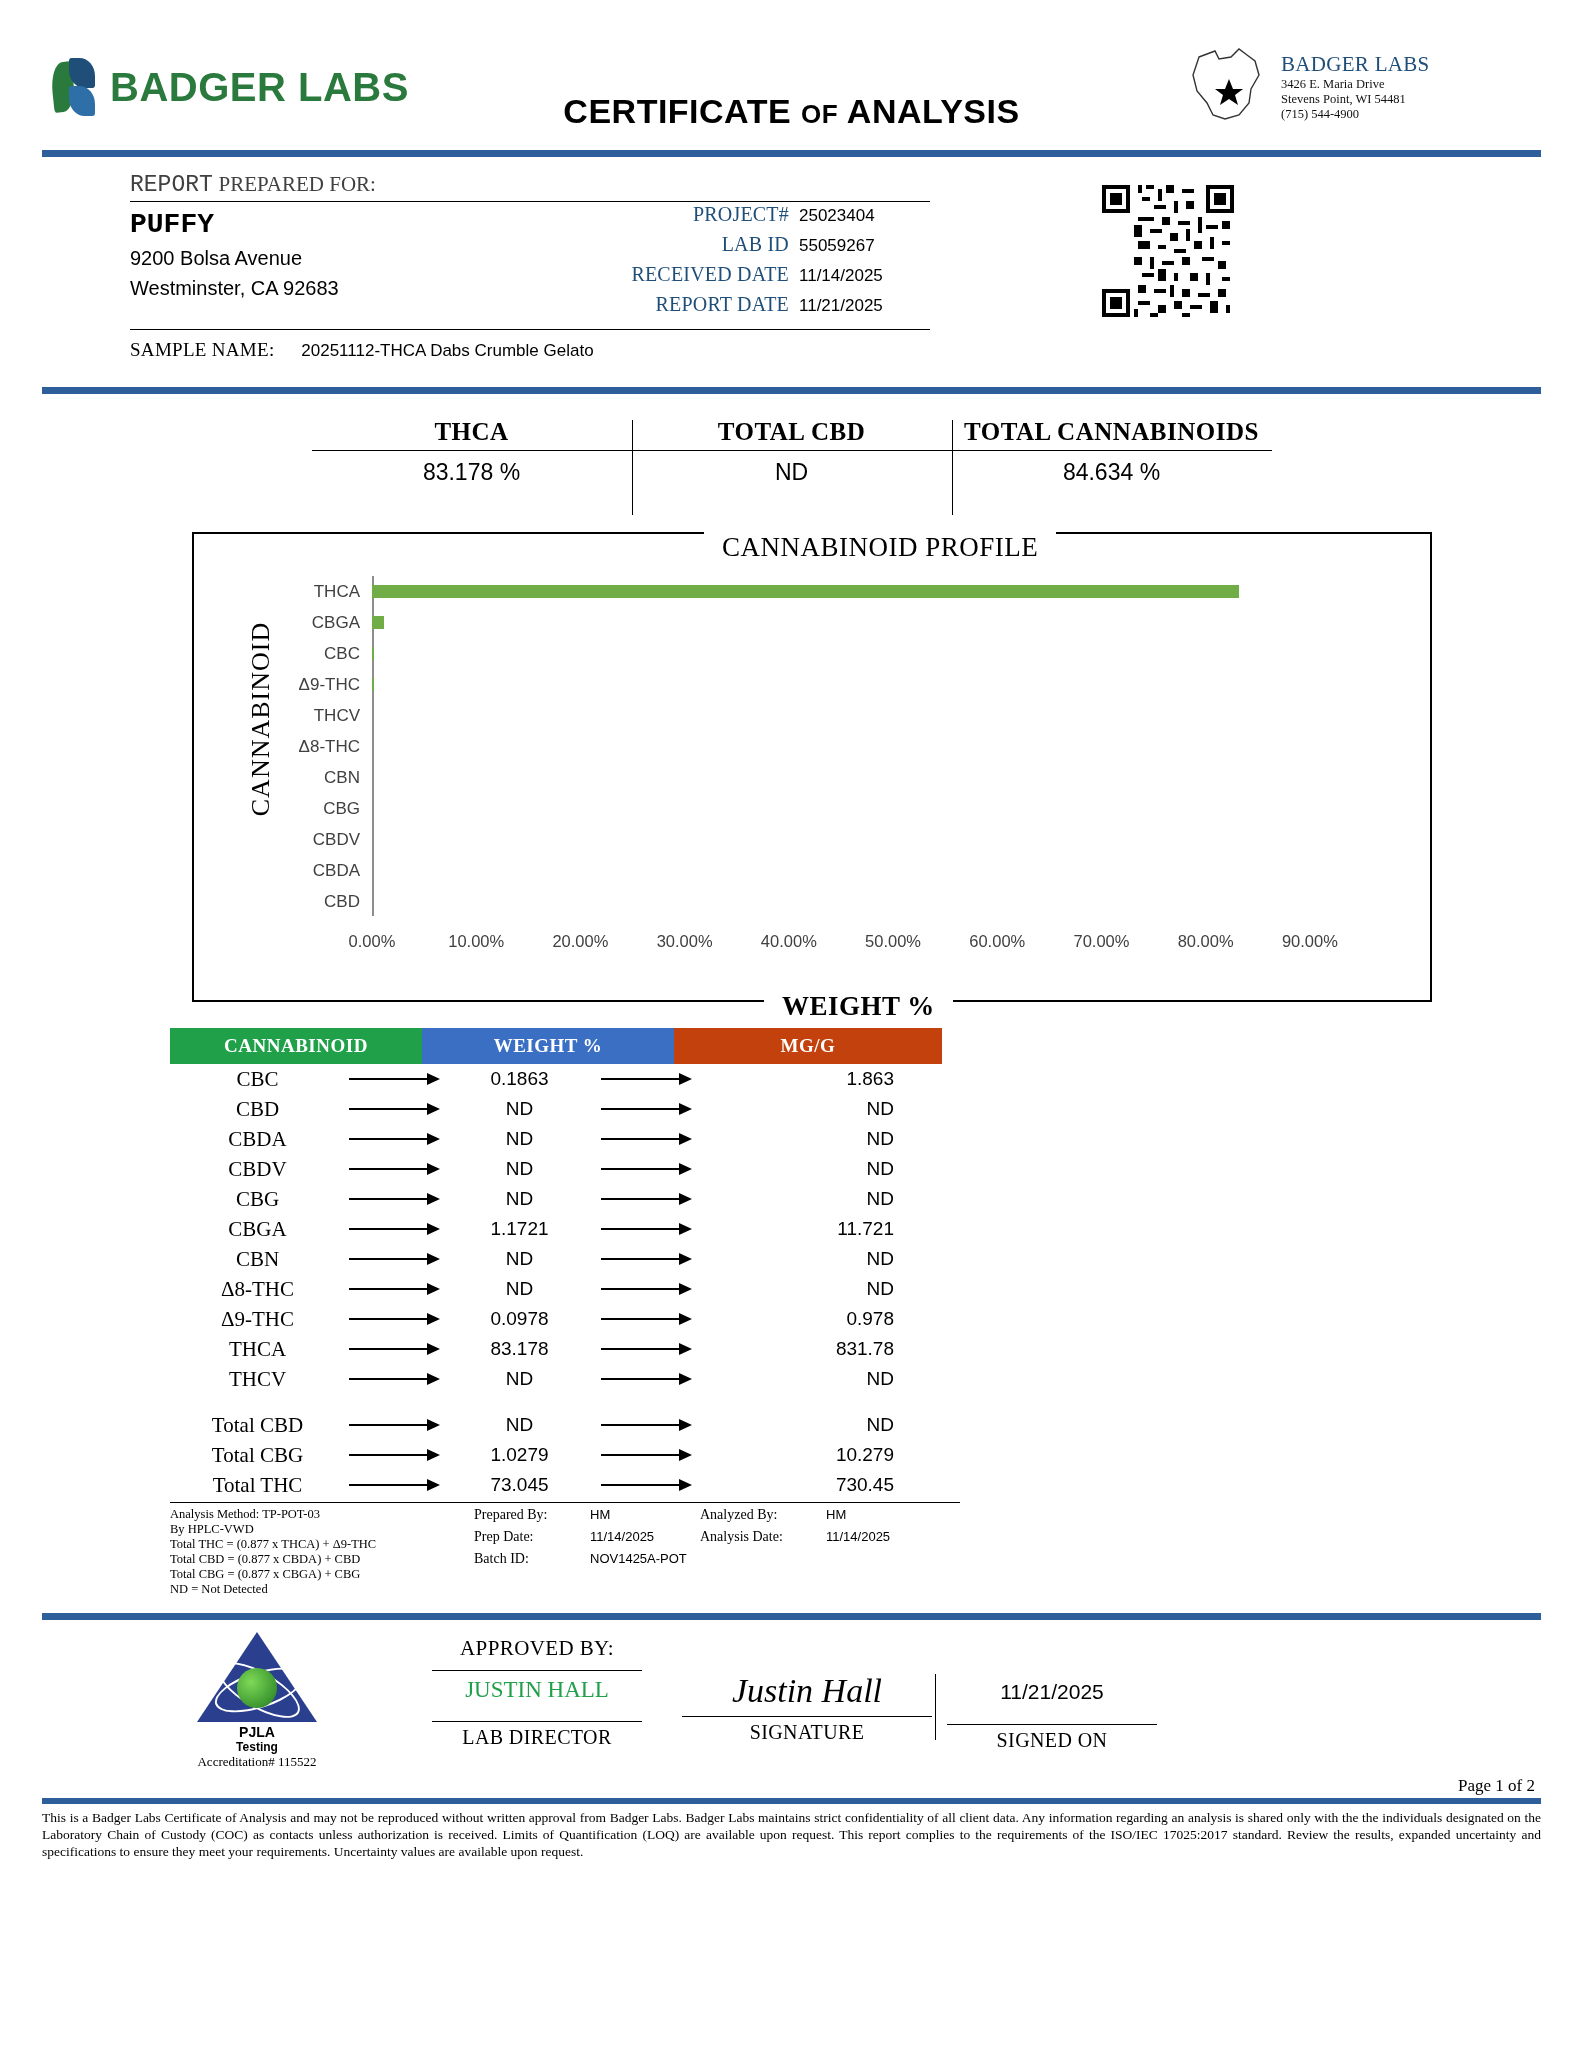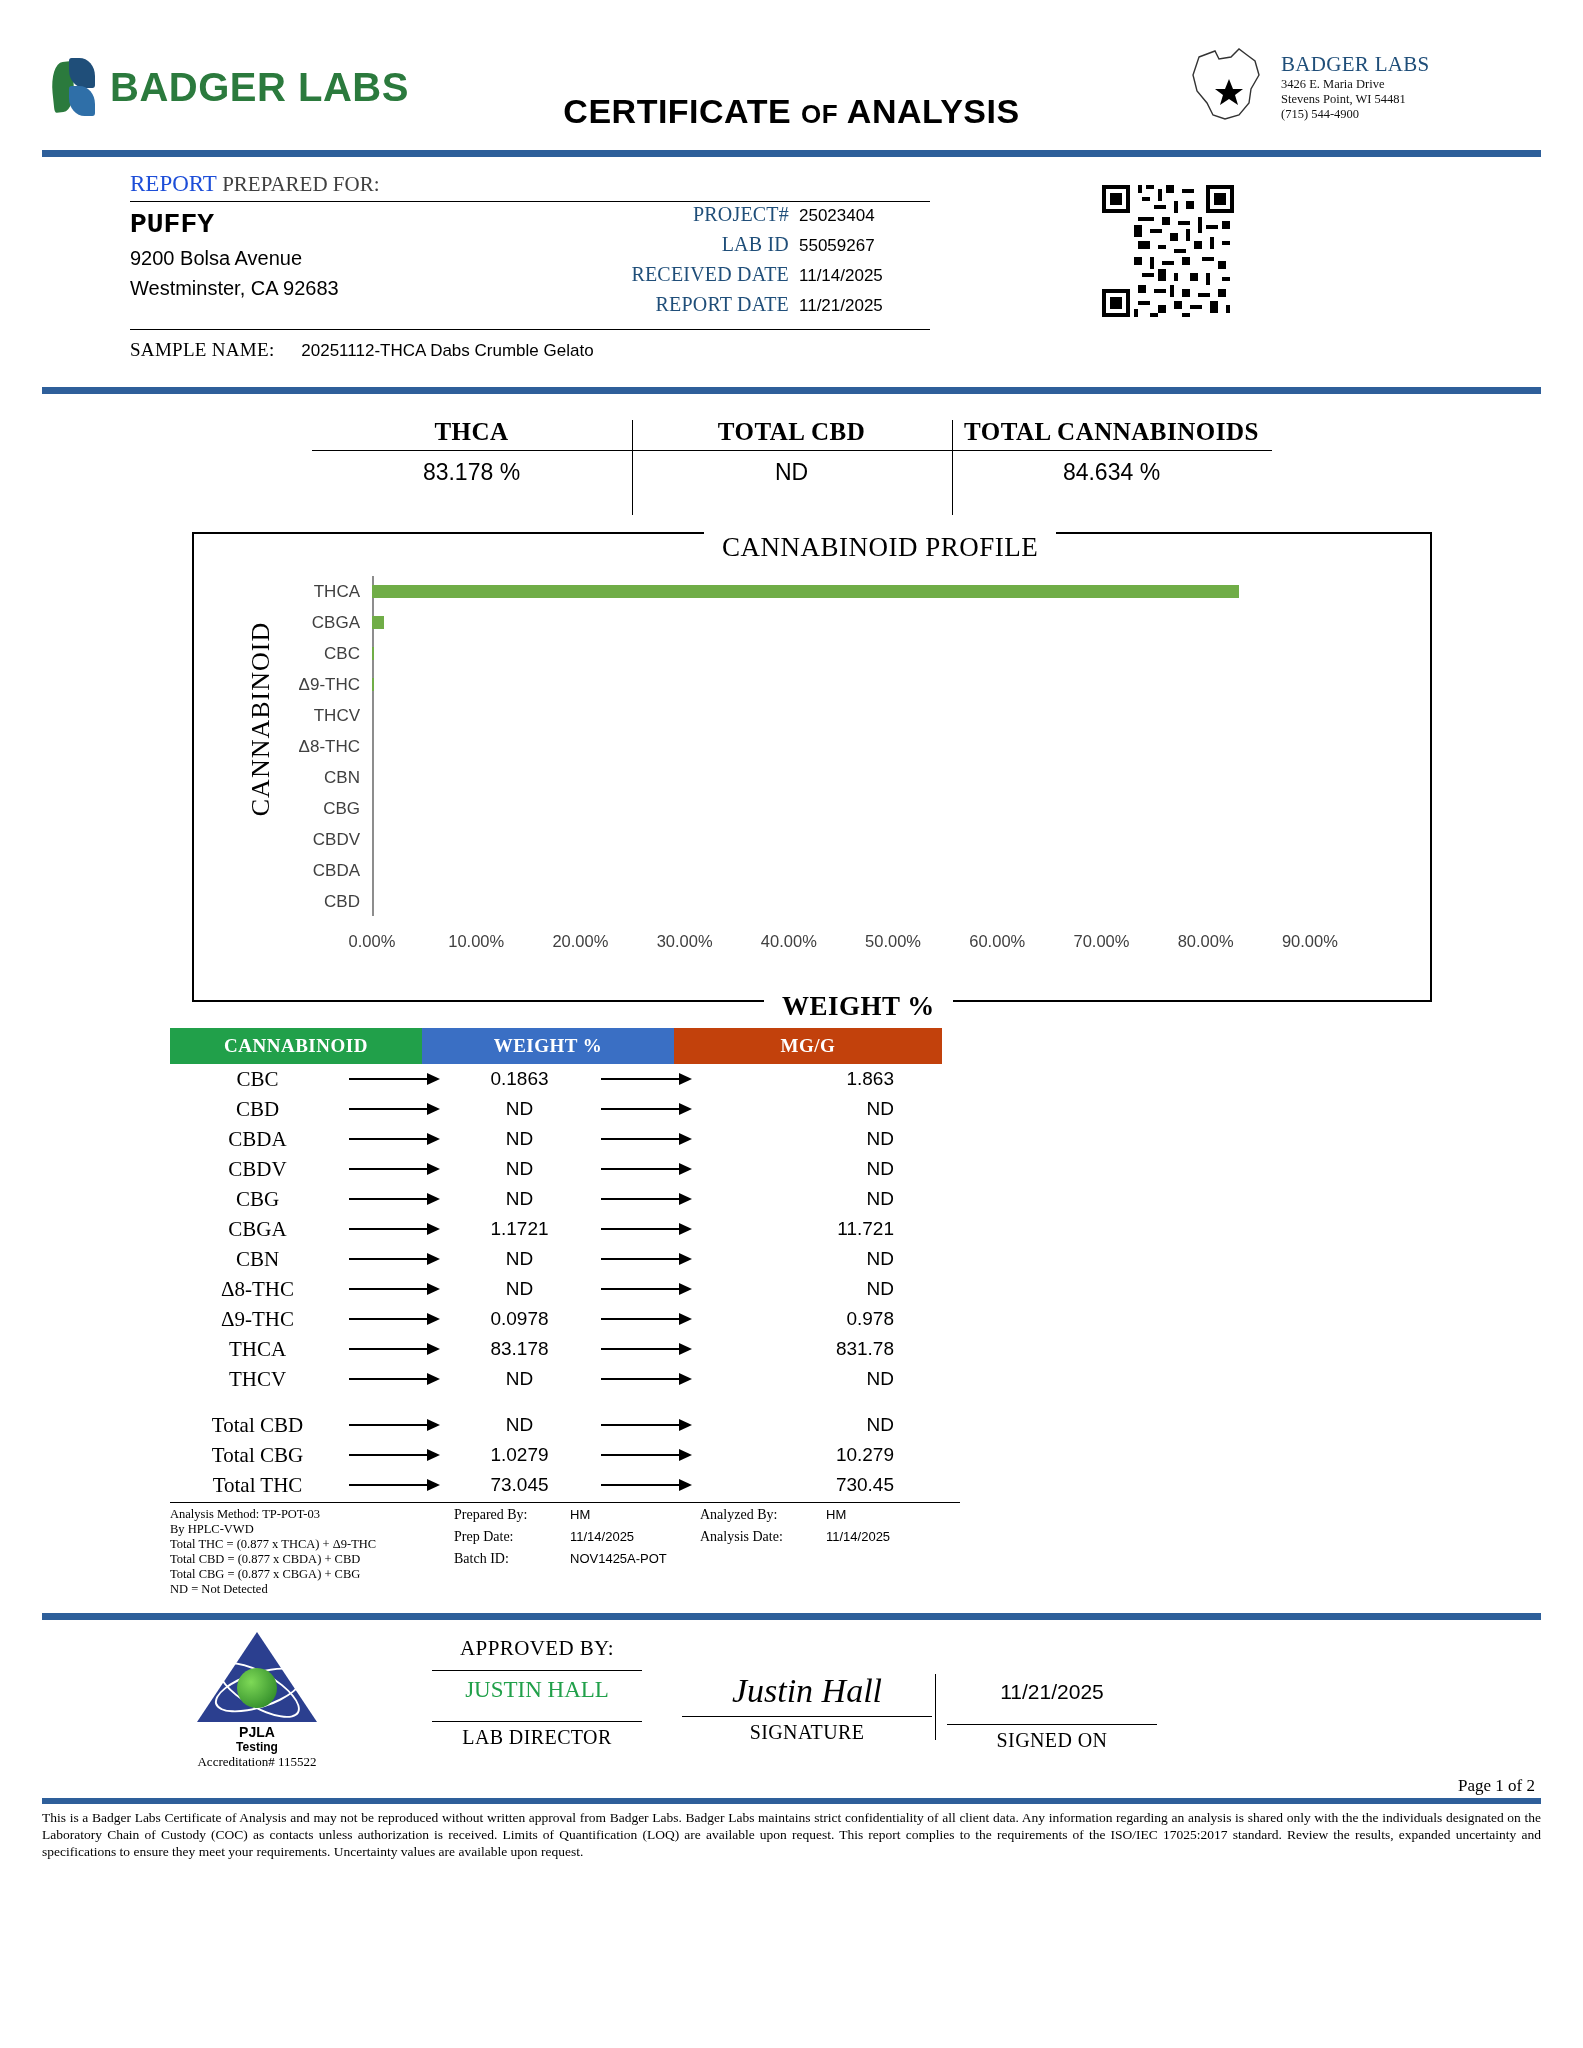--- a/index.html
+++ b/index.html
@@ -120,21 +120,22 @@
     height: 218px;
     padding-top: 12px;
   }
   .report-head {
     position: absolute;
     left: 88px;
     top: 14px;
     font-size: 23px;
   }
   .report-head .word {
-    color: #1d4ed8;
+    color: #404040;
+    font-family: Liberation Mono, monospace;
   }
   .report-head .sub {
     color: #404040;
     font-size: 21px;
   }
   .hr-thin {
     position: absolute;
     left: 88px;
     width: 800px;
     height: 1px;
@@ -422,21 +423,21 @@
   
   .foot-meta {
     position: relative;
     margin-left: 128px;
     margin-top: 4px;
     height: 92px;
     font-size: 12.5px;
     line-height: 15px;
   }
   .fm-left { position: absolute; left: 0; top: 0; width: 270px; }
-  .fm-mid { position: absolute; left: 284px; top: 0; width: 240px; font-size: 14px; }
+  .fm-mid { position: absolute; left: 304px; top: 0; width: 240px; font-size: 14px; }
   .fm-right { position: absolute; left: 530px; top: 0; width: 280px; font-size: 14px; }
   .fm-mid .r, .fm-right .r { display: flex; margin-bottom: 7px; }
   .fm-mid .r .l, .fm-right .r .l { color: #000; }
   .fm-mid .r .v, .fm-right .r .v {
     font-family: "Liberation Sans", sans-serif;
     font-size: 13px;
     margin-left: 8px;
   }
   .fm-mid .r .l { width: 108px; }
   .fm-right .r .l { width: 118px; }

